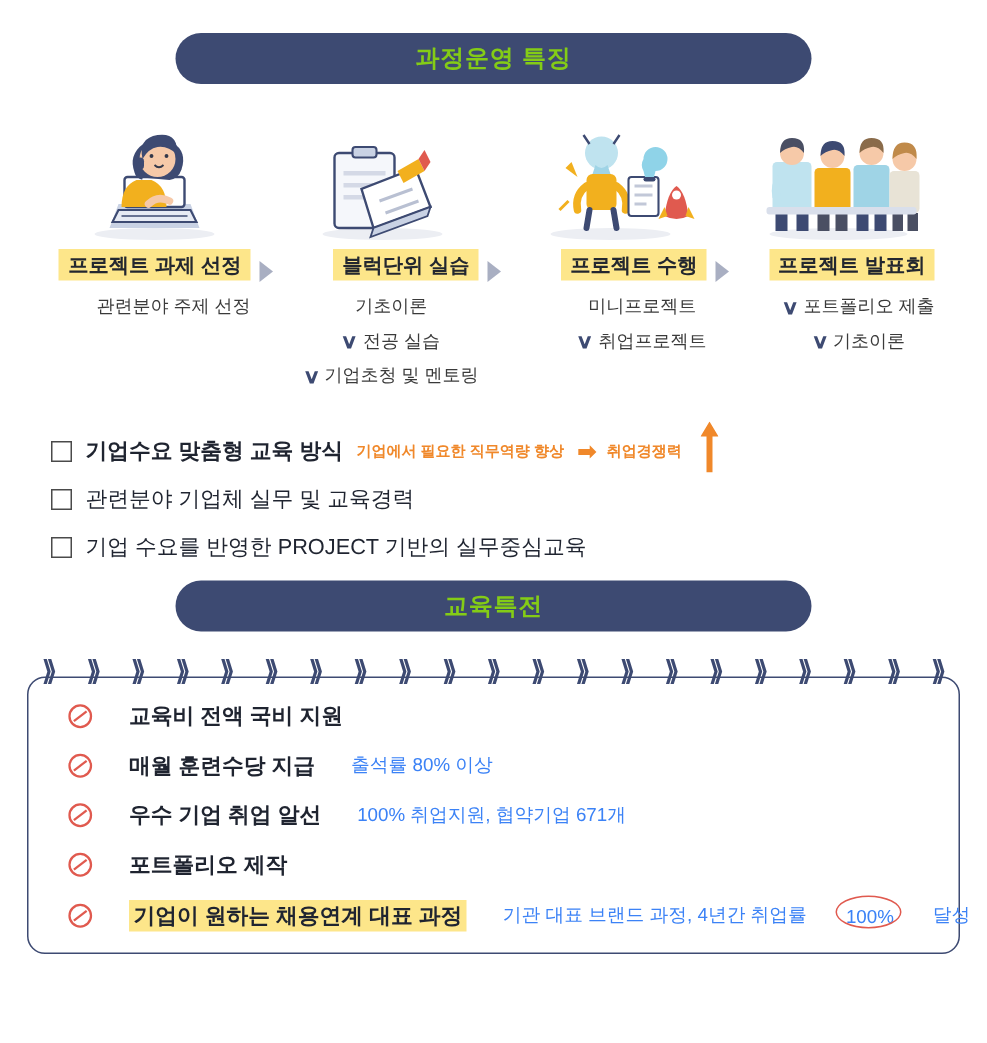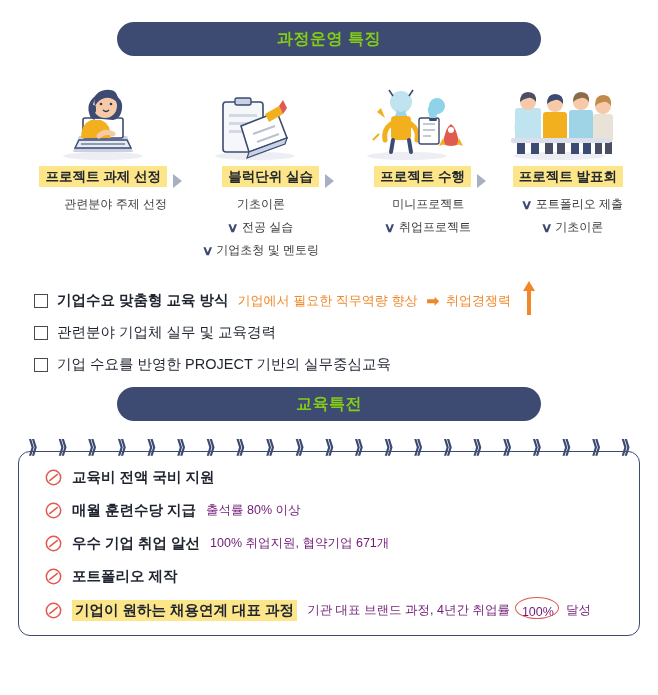--- a/index.html
+++ b/index.html
@@ -123,22 +123,22 @@
     flex: 0 0 12px;
   }
   .b-strong { font-weight: bold; }
   .hl-yellow {
     background: #fde68a;
     padding: 1px 2px;
     font-weight: bold;
   }
   .orange {
     color: #f0882a;
-    font-weight: normal;
-    font-size: 13px;
+    font-weight: bold;
+    font-size: 10px;
   }
   .orange-arrow {
     color: #f0882a;
     font-weight: bold;
     font-size: 15px;
     letter-spacing: -2px;
   }
   .up-arrow-wrap {
     position: relative;
     width: 18px;
@@ -170,38 +170,38 @@
     border: 1.6px solid #3d4a72;
     border-radius: 12px;
     padding: 16px 26px 14px 26px;
     margin-top: -6px;
     background: #ffffff;
   }
   .benefit-row {
     display: flex;
     align-items: center;
     margin-bottom: 14px;
-    gap: 10px;
+    gap: 24px;
     white-space: nowrap;
   }
   .benefit-row:last-child { margin-bottom: 0; }
   .b-icon {
     width: 17px;
     height: 17px;
     flex: 0 0 17px;
     display: block;
   }
   .b-main {
     font-size: 14.5px;
     font-weight: bold;
     color: #1f2430;
   }
   .b-sub {
     font-size: 12.5px;
-    color: #701a75;
+    color: #3b82f6;
     font-weight: normal;
   }
   .hl-main {
     background: #fde68a;
     padding: 1px 3px;
   }
   .circle-100 {
     position: relative;
     display: inline-block;
     padding: 0 2px;

